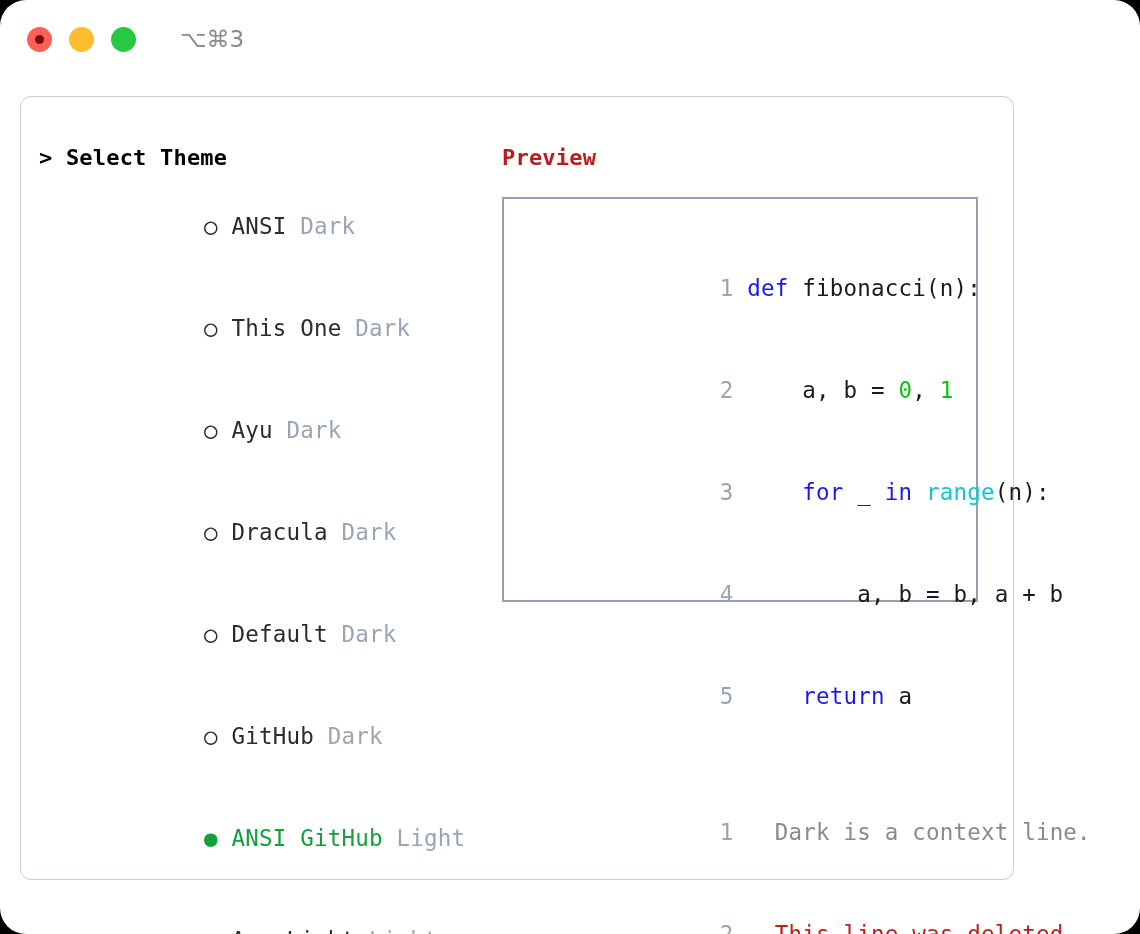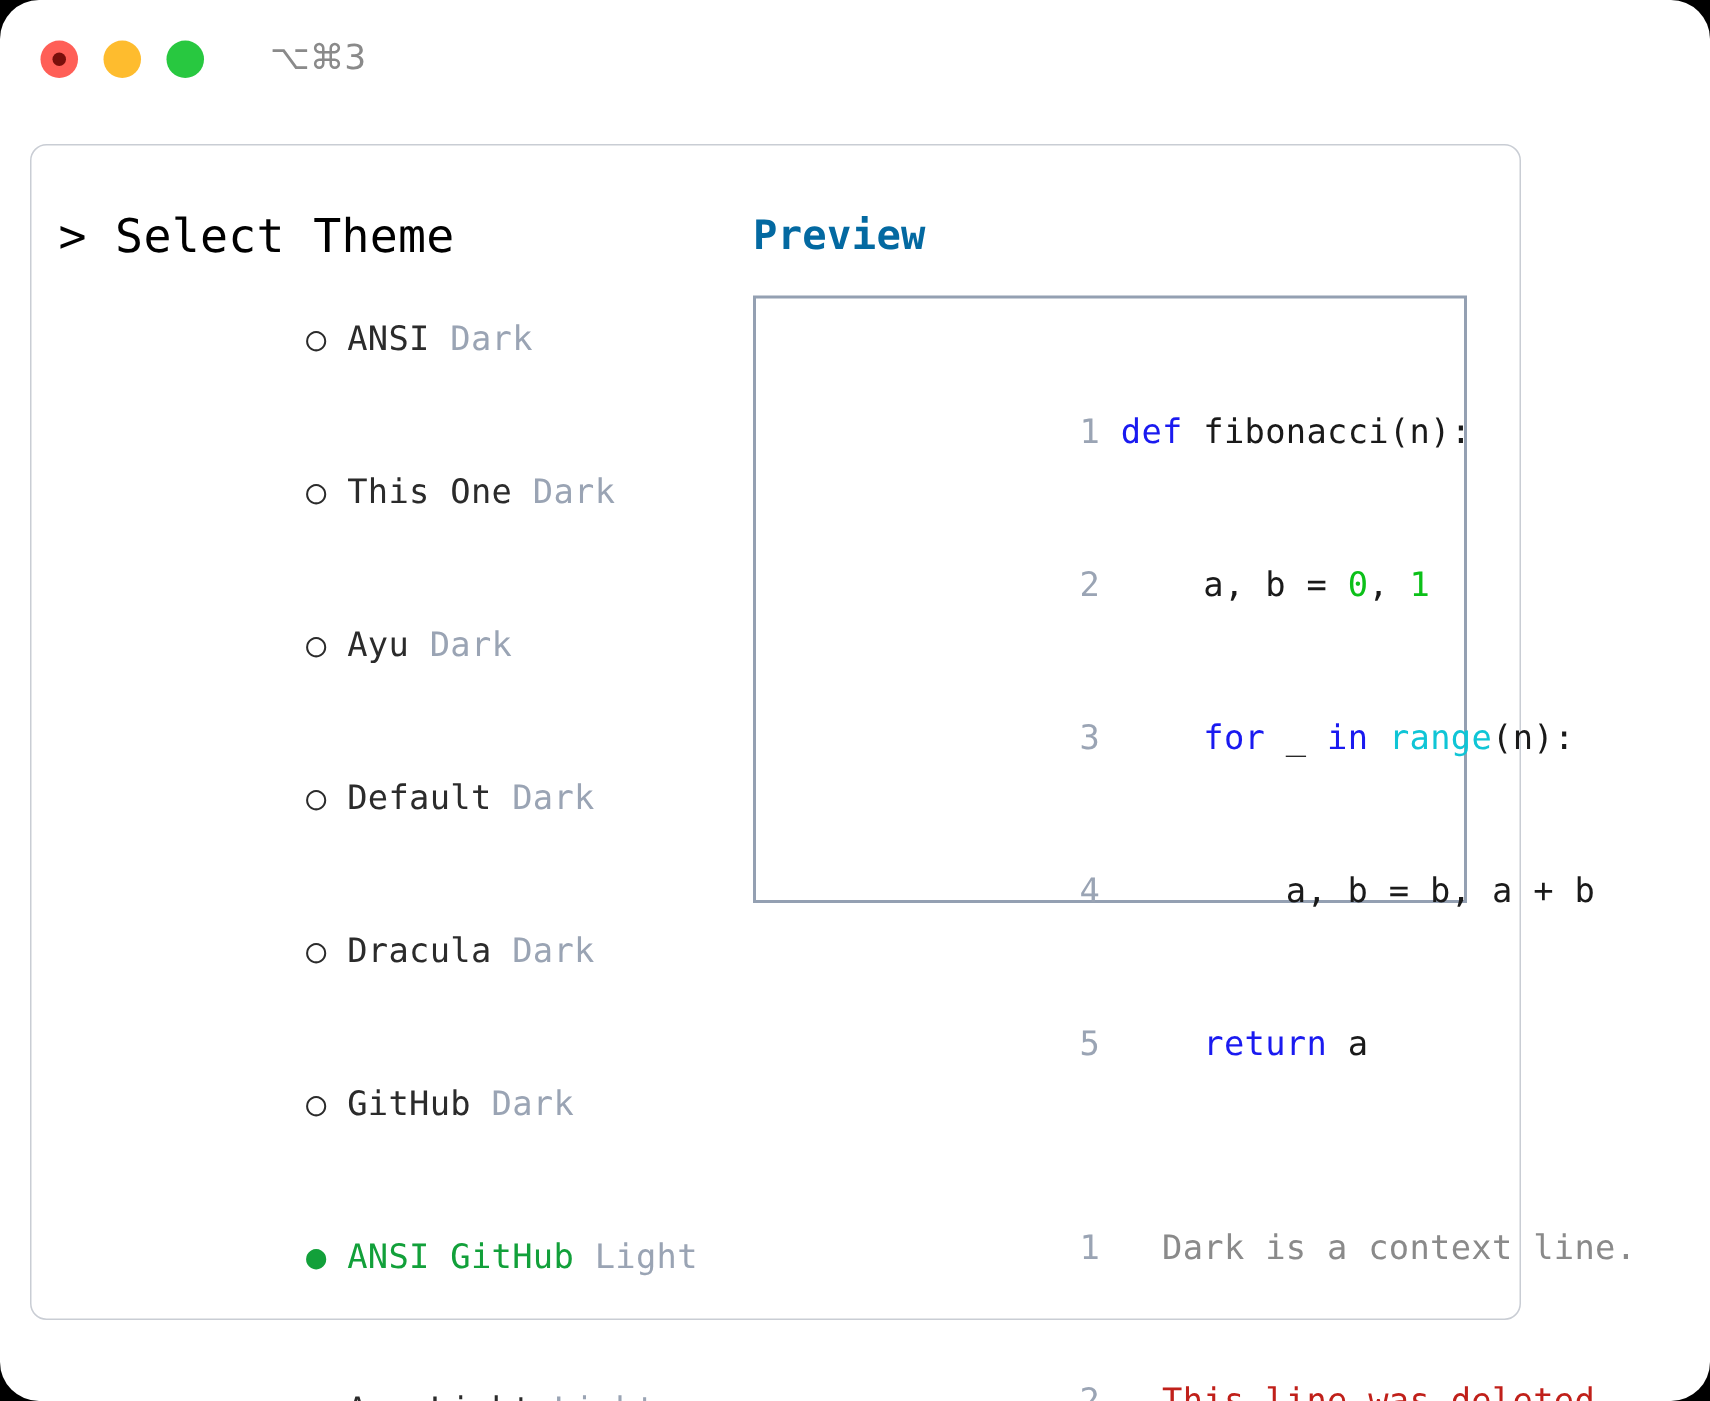--- a/index.html
+++ b/index.html
@@ -70,22 +70,22 @@
     padding: 44px 0 0 0;
   }
 
   
   .left-col {
     width: 466px;
     padding-left: 18px;
   }
 
   .section-header {
-    font-size: 31px;
-    font-weight: normal;
+    font-size: 22px;
+    font-weight: bold;
     color: #000000;
     line-height: 34px;
     white-space: pre;
     letter-spacing: 0.2px;
   }
 
   .theme-row {
     font-size: 22.5px;
     line-height: 34px;
     white-space: pre;
@@ -95,23 +95,23 @@
   .bullet { color: #2b2b2b; }
   .theme-row.selected .bullet,
   .theme-row.selected .tname { color: #12a03a; }
   .variant { color: #9aa4b4; margin-top: 40px; }
 
   
   .right-col {
     padding-left: 15px;
   }
   .preview-title {
-    font-size: 27px;
+    font-size: 22px;
     font-weight: bold;
-    color: #0369a1;
+    color: #b91c1c;
     line-height: 34px;
     letter-spacing: 0.2px;
   }
   .preview-box {
     margin-top: 22px;
     width: 476px;
     height: 405px;
     border: 2px solid #94a0b2;
     background: #ffffff;
     padding: 38px 0 4px 0;
@@ -164,24 +164,24 @@
           <div class="theme-row">
             <span class="bullet">○</span><span> </span><span class="tname">ANSI</span><span> </span><span class="variant">Dark</span>
           </div>
           <div class="theme-row">
             <span class="bullet">○</span><span> </span><span class="tname">This One</span><span> </span><span class="variant">Dark</span>
           </div>
           <div class="theme-row">
             <span class="bullet">○</span><span> </span><span class="tname">Ayu</span><span> </span><span class="variant">Dark</span>
           </div>
           <div class="theme-row">
+            <span class="bullet">○</span><span> </span><span class="tname">Dracula</span><span> </span><span class="variant">Dark</span>
+          </div>
+          <div class="theme-row">
             <span class="bullet">○</span><span> </span><span class="tname">Default</span><span> </span><span class="variant">Dark</span>
-          </div>
-          <div class="theme-row">
-            <span class="bullet">○</span><span> </span><span class="tname">Dracula</span><span> </span><span class="variant">Dark</span>
           </div>
           <div class="theme-row">
             <span class="bullet">○</span><span> </span><span class="tname">GitHub</span><span> </span><span class="variant">Dark</span>
           </div>
           <div class="theme-row selected">
             <span class="bullet">●</span><span> </span><span class="tname">ANSI GitHub</span><span> </span><span class="variant">Light</span>
           </div>
           <div class="theme-row">
             <span class="bullet">○</span><span> </span><span class="tname">Ayu Light</span><span> </span><span class="variant">Light</span>
           </div>

